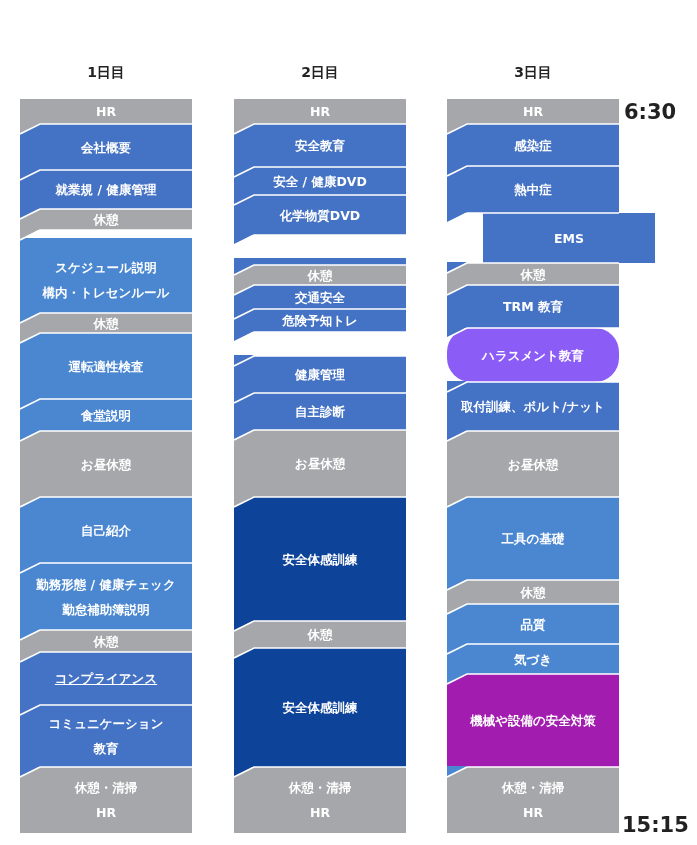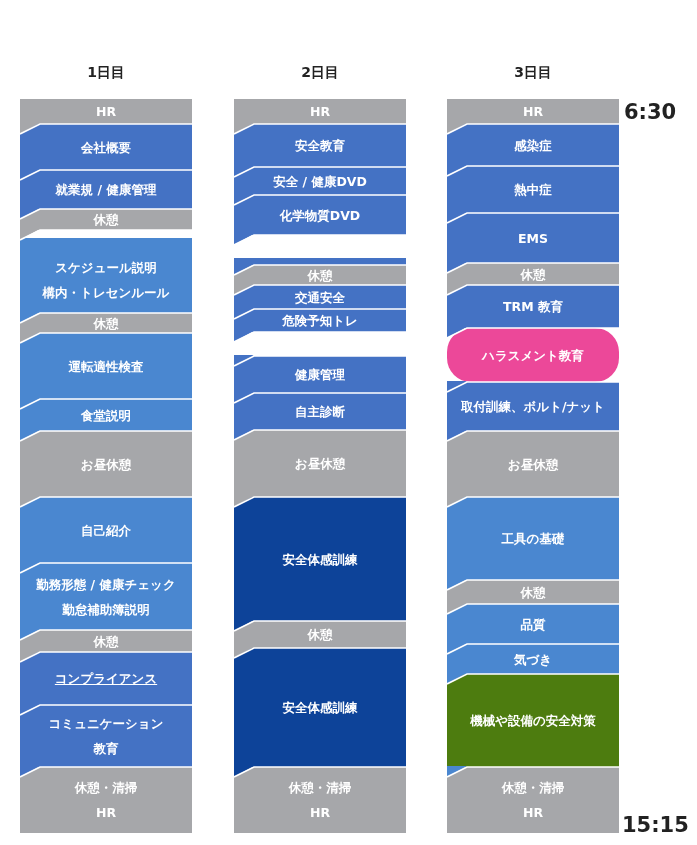--- a/index.html
+++ b/index.html
@@ -247,42 +247,42 @@
         <polygon points="0,0 20,0 0,11" fill="#a6a7aa"></polygon>
         <polyline points="0,11 20,1 172,1" fill="none" stroke="#ffffff" stroke-width="1.6"></polyline>
       </svg>
       <div class="blk" style="top: 67px; height: 47px; background: rgb(68, 114, 196);">
         <span>熱中症</span>
       </div>
       <svg class="sep" width="172" height="14" style="top: 66px;">
         <polygon points="0,0 20,0 0,11" fill="#4472c4"></polygon>
         <polyline points="0,11 20,1 172,1" fill="none" stroke="#ffffff" stroke-width="1.6"></polyline>
       </svg>
-      <div class="blk" style="top: 114px; height: 50px; background: rgb(68, 114, 196);">
+      <div class="blk" style="top: 114px; height: 50px; background: rgb(68, 114, 196); margin-left: 36px;">
         <span>EMS</span>
       </div>
       <svg class="sep" width="172" height="14" style="top: 113px;">
         <polygon points="0,0 20,0 0,11" fill="#4472c4"></polygon>
         <polyline points="0,11 20,1 172,1" fill="none" stroke="#ffffff" stroke-width="1.6"></polyline>
       </svg>
       <div class="blk" style="top: 164px; height: 22px; background: rgb(166, 167, 170);">
         <span>休憩</span>
       </div>
       <svg class="sep" width="172" height="14" style="top: 163px;">
         <polygon points="0,0 20,0 0,11" fill="#4472c4"></polygon>
         <polyline points="0,11 20,1 172,1" fill="none" stroke="#ffffff" stroke-width="1.6"></polyline>
       </svg>
       <div class="blk" style="top: 186px; height: 43px; background: rgb(68, 114, 196);">
         <span>TRM 教育</span>
       </div>
       <svg class="sep" width="172" height="14" style="top: 185px;">
         <polygon points="0,0 20,0 0,11" fill="#a6a7aa"></polygon>
         <polyline points="0,11 20,1 172,1" fill="none" stroke="#ffffff" stroke-width="1.6"></polyline>
       </svg>
-      <div class="blk" style="top: 229px; height: 54px; background: #ec4899; border-radius: 24px;">
+      <div class="blk" style="top: 229px; height: 54px; background: #8b5cf6; border-radius: 24px;">
         <span>ハラスメント教育</span>
       </div>
       <svg class="sep" width="172" height="14" style="top: 228px;">
         <polygon points="0,0 20,0 0,11" fill="#4472c4"></polygon>
         <polyline points="0,11 20,1 172,1" fill="none" stroke="#ffffff" stroke-width="1.6"></polyline>
       </svg>
       <div class="blk" style="top: 283px; height: 49px; background: rgb(68, 114, 196);">
         <span>取付訓練、ボルト/ナット</span>
       </div>
       <svg class="sep" width="172" height="14" style="top: 282px;">
@@ -317,21 +317,21 @@
         <polygon points="0,0 20,0 0,11" fill="#a6a7aa"></polygon>
         <polyline points="0,11 20,1 172,1" fill="none" stroke="#ffffff" stroke-width="1.6"></polyline>
       </svg>
       <div class="blk" style="top: 545px; height: 30px; background: rgb(74, 135, 208);">
         <span>気づき</span>
       </div>
       <svg class="sep" width="172" height="14" style="top: 544px;">
         <polygon points="0,0 20,0 0,11" fill="#4a87d0"></polygon>
         <polyline points="0,11 20,1 172,1" fill="none" stroke="#ffffff" stroke-width="1.6"></polyline>
       </svg>
-      <div class="blk" style="top: 575px; height: 93px; background: #4d7c0f;">
+      <div class="blk" style="top: 575px; height: 93px; background: #a21caf;">
         <span>機械や設備の安全対策</span>
       </div>
       <svg class="sep" width="172" height="14" style="top: 574px;">
         <polygon points="0,0 20,0 0,11" fill="#4a87d0"></polygon>
         <polyline points="0,11 20,1 172,1" fill="none" stroke="#ffffff" stroke-width="1.6"></polyline>
       </svg>
       <div class="blk" style="top: 668px; height: 66px; background: rgb(166, 167, 170);">
         <span>休憩・清掃</span>
         <span>HR</span>
       </div>

